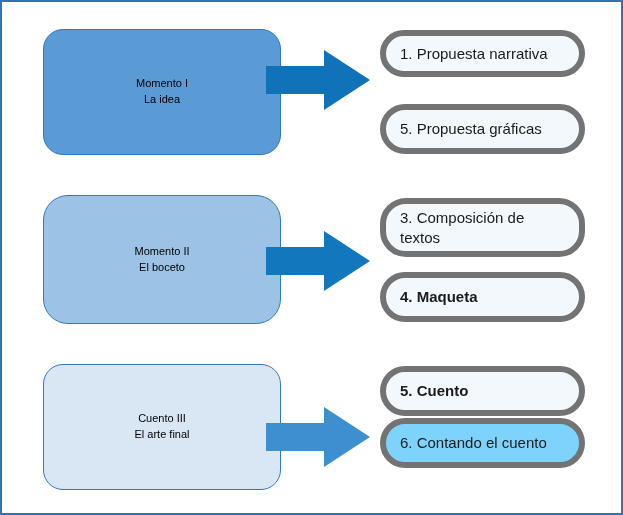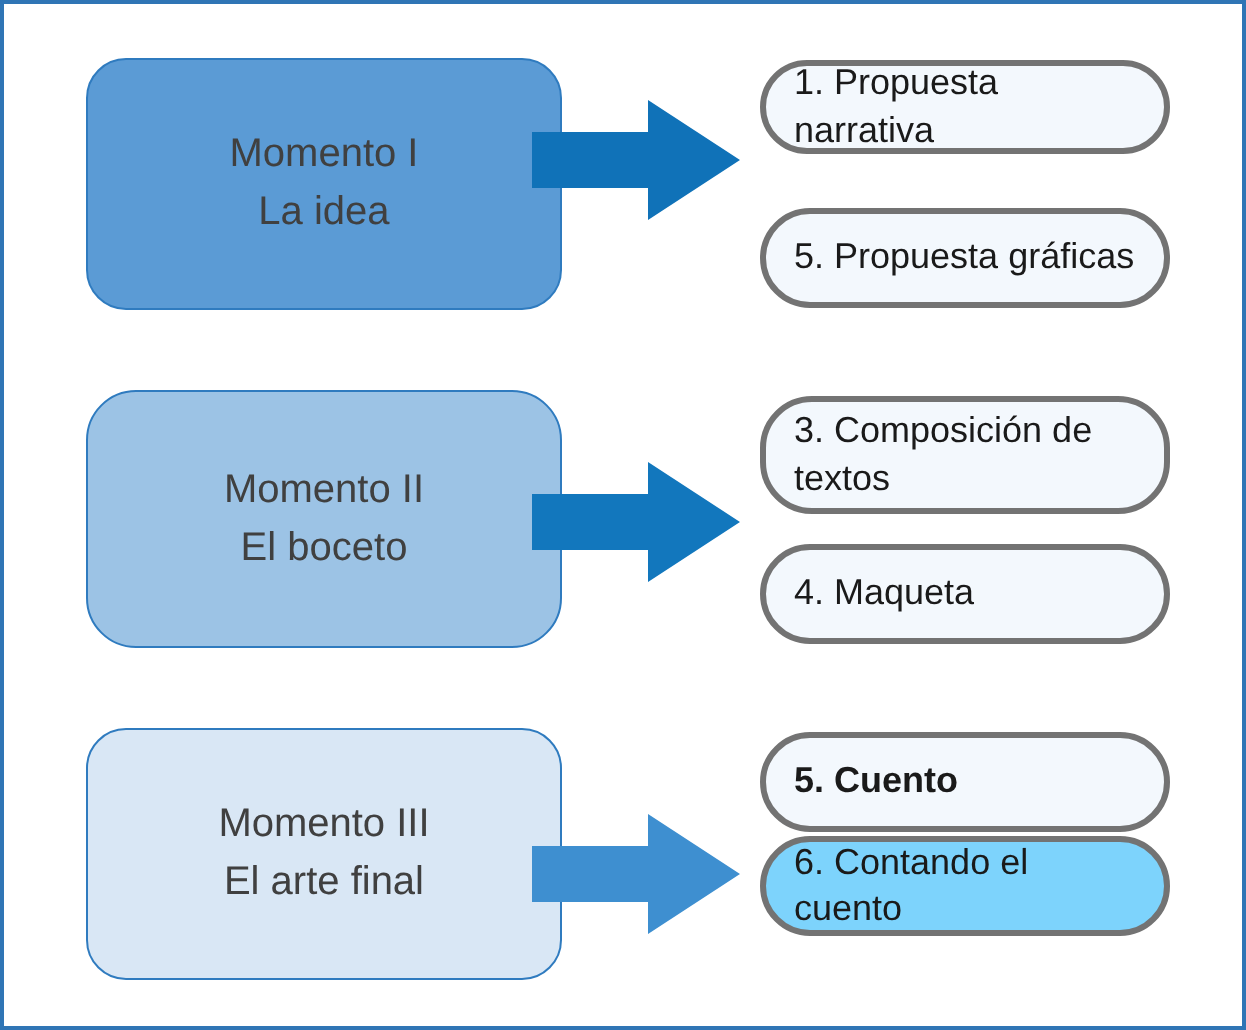--- a/index.html
+++ b/index.html
@@ -29,50 +29,50 @@
     position: absolute;
     left: 41px;
     width: 238px;
     border: 1px solid #2f7bbf;
     border-radius: 20px;
     box-sizing: border-box;
     display: flex;
     align-items: center;
     justify-content: center;
     text-align: center;
-    color: #404040;
-    font-size: 20px;
+    color: #000000;
+    font-size: 11px;
     line-height: 1.45;
   }
   .stage-box .stage-text {
     display: block;
     white-space: pre-line;
   }
   
   .arrow {
     position: absolute;
     left: 264px;
     width: 104px;
     height: 66px;
   }
   .arrow svg { display: block; width: 104px; height: 66px; }
   
   .step-pill {
     position: absolute;
     left: 378px;
     width: 205px;
-    border: 3px solid #737373;
+    border: 6px solid #737373;
     border-radius: 26px;
     box-sizing: border-box;
     background: #f3f8fd;
     display: flex;
     align-items: center;
     padding: 0 14px;
     color: #1a1a1a;
-    font-size: 18px;
+    font-size: 15px;
     line-height: 1.3;
   }
   .step-pill .step-text { display: block; }
 </style>
 </head>
 <body>
 
 <div id="canvas" style="border-color: rgb(47, 117, 181); background: rgb(255, 255, 255);">
 
   <div class="row">
@@ -107,29 +107,29 @@
     <div class="arrow" id="arrow-2" style="top: 226px;">
       <svg viewBox="0 0 104 66" xmlns="http://www.w3.org/2000/svg" aria-hidden="true">
         <polygon id="arrow-poly-2" points="0,19 58,19 58,3 104,33 58,63 58,47 0,47" fill="#1277bd"></polygon>
       </svg>
     </div>
 
     <div class="step-pill" id="step-2-1" style="top: 196px; height: 59px; background: rgb(243, 248, 253);">
       <span class="step-text">3. Composición de textos</span>
     </div>
 
-    <div class="step-pill" id="step-2-2" style="top: 270px; height: 50px; background: rgb(243, 248, 253);">
+    <div class="step-pill" id="step-2-2" style="top: 270px; height: 50px; background: rgb(243, 248, 253); font-weight: bold;">
       <span class="step-text">4. Maqueta</span>
     </div>
   </div>
 
   <div class="row">
 
     <div class="stage-box" id="stage-3" style="top: 362px; height: 126px; background: rgb(217, 231, 245); border-color: rgb(47, 123, 191);">
-      <span class="stage-text">Momento III
+      <span class="stage-text">Cuento III
 El arte final</span>
     </div>
 
     <div class="arrow" id="arrow-3" style="top: 402px;">
       <svg viewBox="0 0 104 66" xmlns="http://www.w3.org/2000/svg" aria-hidden="true">
         <polygon id="arrow-poly-3" points="0,19 58,19 58,3 104,33 58,63 58,47 0,47" fill="#3e8fd0"></polygon>
       </svg>
     </div>
 
     <div class="step-pill" id="step-3-1" style="top: 364px; height: 50px; background: rgb(243, 248, 253); font-weight: bold;">

